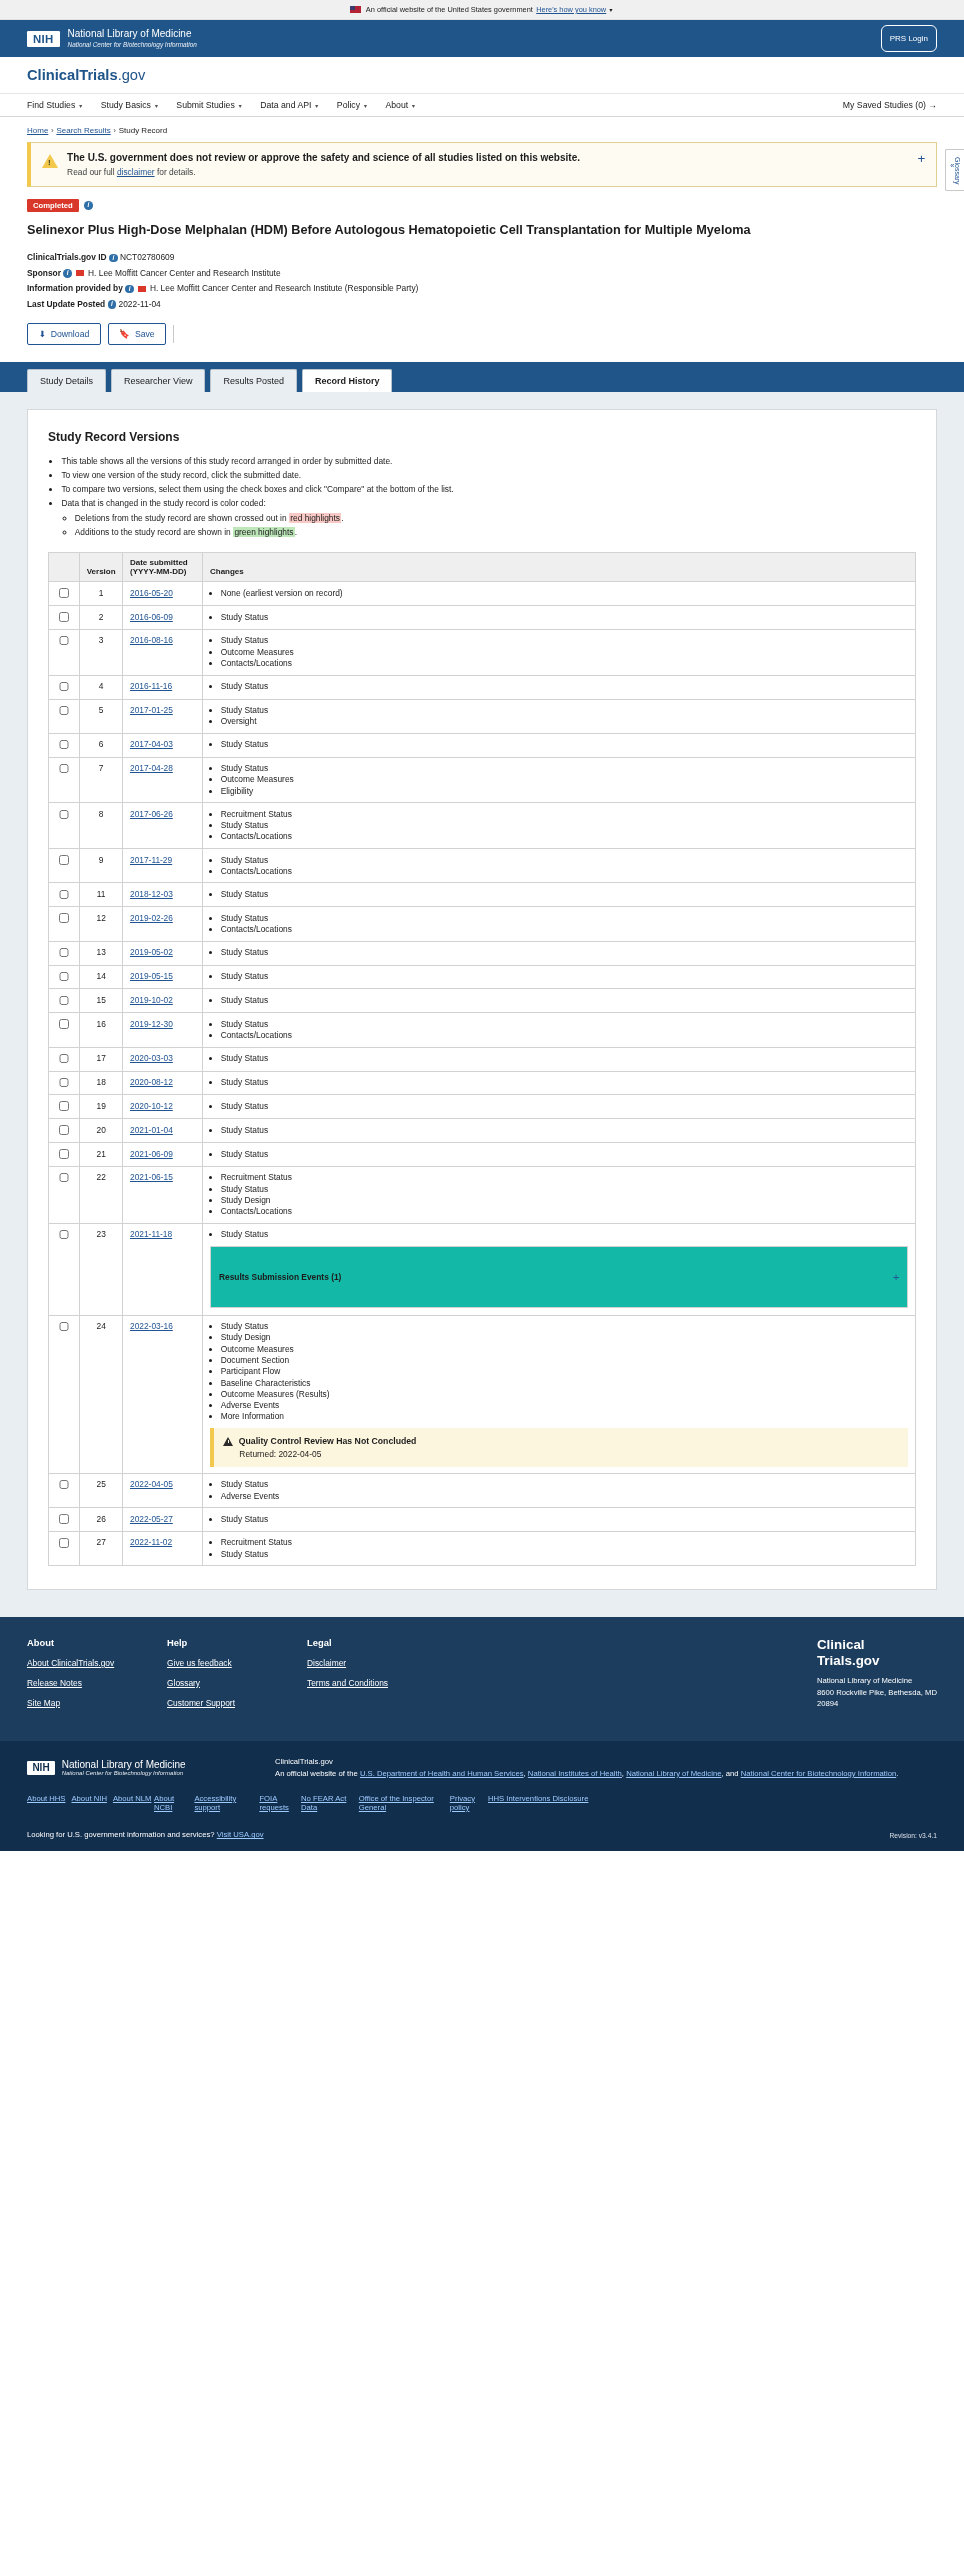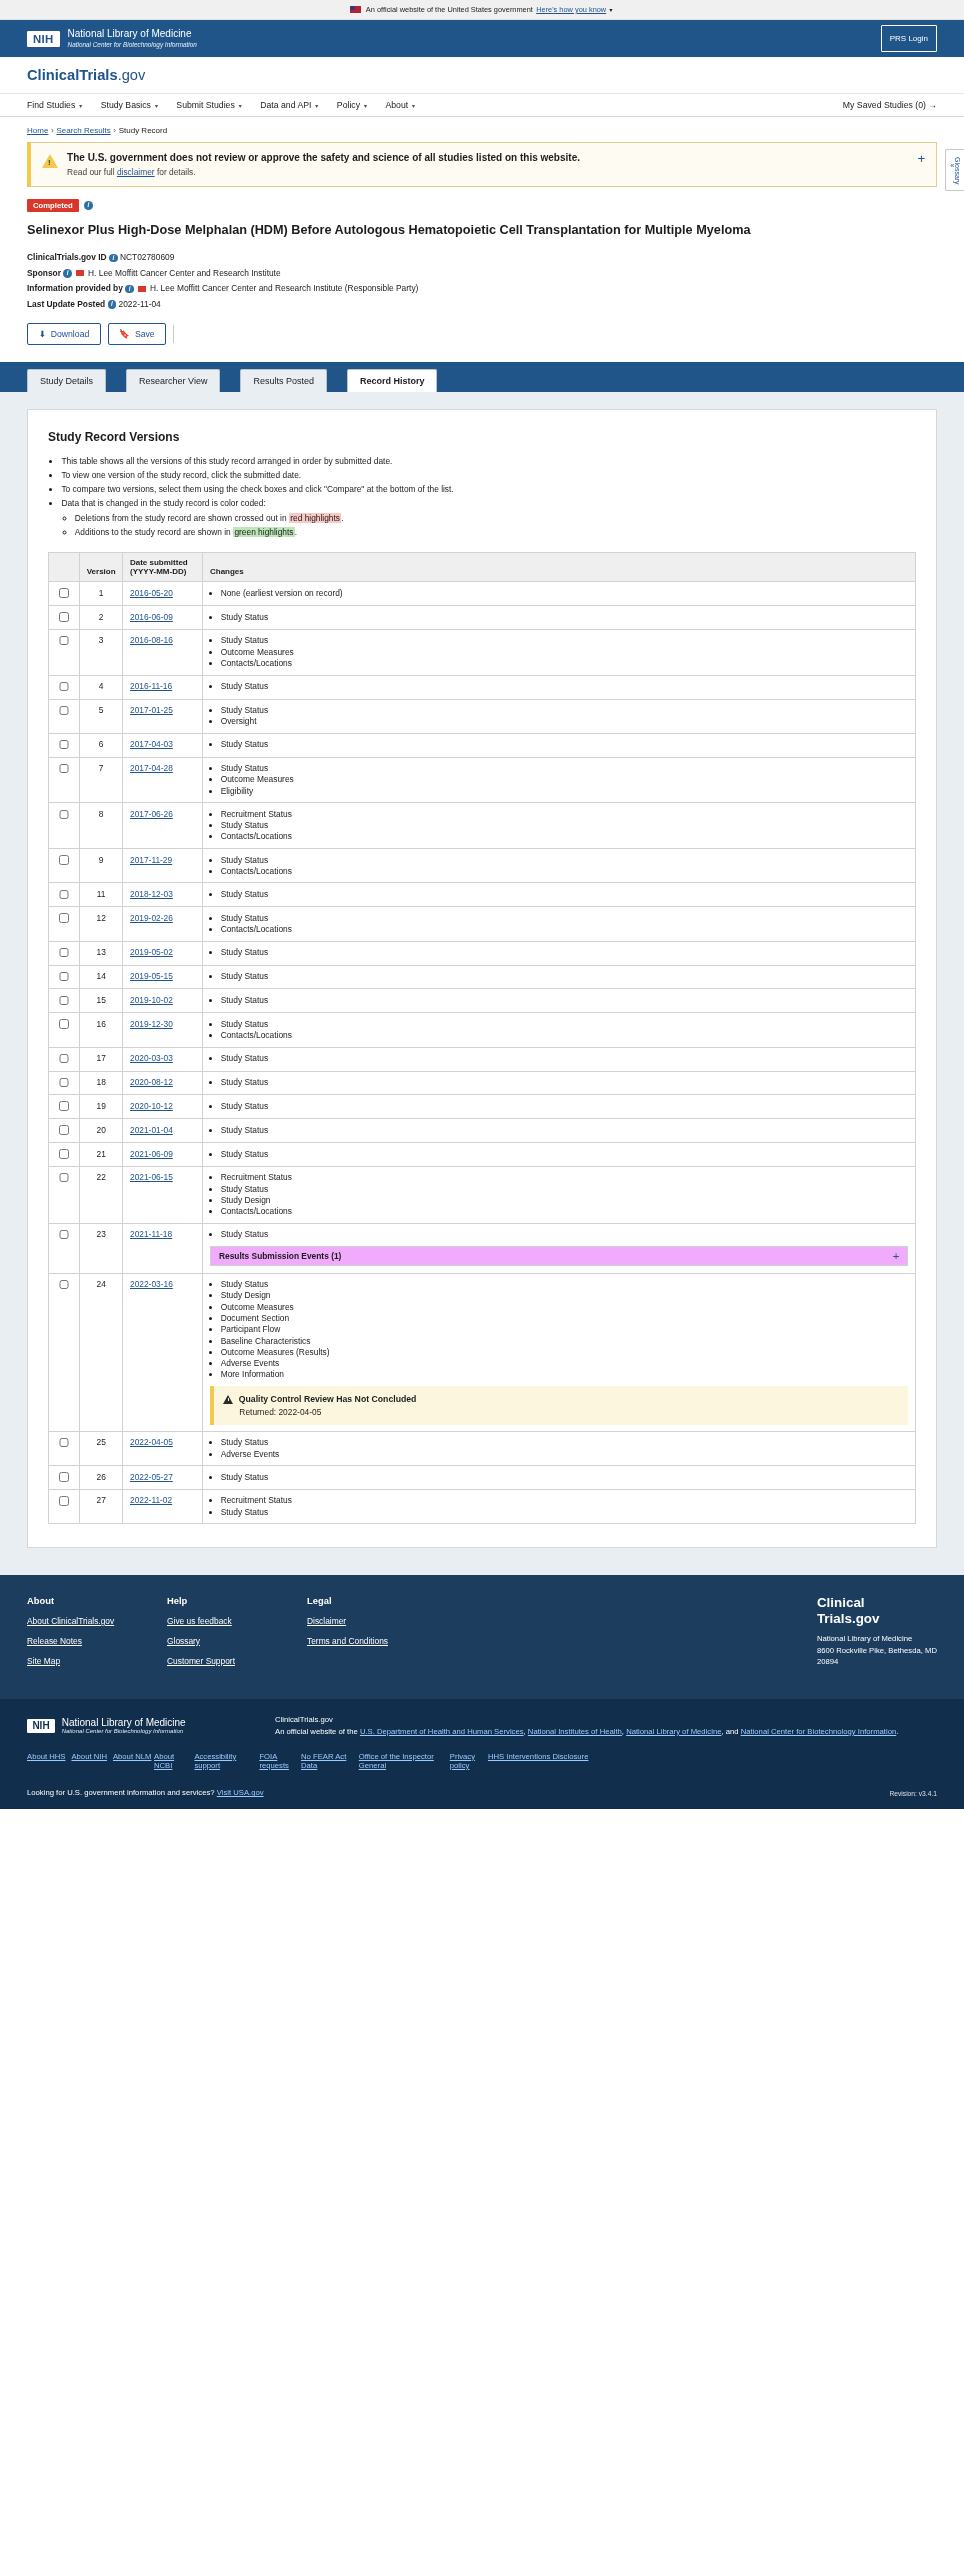--- a/index.html
+++ b/index.html
@@ -56,21 +56,21 @@
   }
   .nih-title { color:#fff; line-height:1.25; }
   .nih-title .t1 { font-size:10px; }
   .nih-title .t2 { font-size:6.4px; font-style:italic; opacity:.92; }
   .prs-login {
     border:0.7px solid #ffffff;
     color:#ffffff;
     background:transparent;
     font-size:8px;
     padding:8px 8px;
-    border-radius:1px;
+    border-radius:6px;
     cursor:pointer;
   }
 
   
   .brand-row {
     height:37px;
     display:flex;
     align-items:center;
     padding:0 27px;
     border-bottom:0.7px solid #e6e6e6;
@@ -186,21 +186,21 @@
     cursor:pointer;
   }
   .btn-outline .gi { font-size:8.7px; }
   .actions .divider { width:0.7px; height:17.4px; background:#c9c9c9; }
 
   
   .tab-bar {
     background:#20558a;
     padding:6.7px 27px 0 27px;
     display:flex;
-    gap:20px;
+    gap:5px;
     align-items:flex-end;
   }
   .tab {
     background:#e9eef3;
     color:#1c1c1c;
     font-size:9px;
     padding:6px 12px;
     border:0.7px solid #b9c4cf;
     border-bottom:none;
     border-radius:2px 2px 0 0;
@@ -248,23 +248,23 @@
   table.versions tbody td.c-check { text-align:center; }
   table.versions tbody td.c-ver { text-align:center; }
   table.versions tbody td.c-date a { text-decoration:underline; }
   td.changes ul { margin:0; padding-left:10.7px; }
   td.changes li { margin-bottom:1.3px; }
   input[type=checkbox]{
     width:9.4px;height:9.4px;margin:0.7px 0 0 0;cursor:pointer;
   }
 
   .sub-panel {
-    background:#f0abfc;
+    background:#14b8a6;
     border:0.7px solid #d2d2d2;
-    padding:3px 8px;
+    padding:24px 8px;
     margin:6.7px 0 1.3px 0;
     display:flex;
     justify-content:space-between;
     align-items:center;
     font-size:8.4px;
     font-weight:bold;
     cursor:pointer;
   }
   .sub-panel .plus { font-size:11.4px; font-weight:normal; color:#205493; }
 

